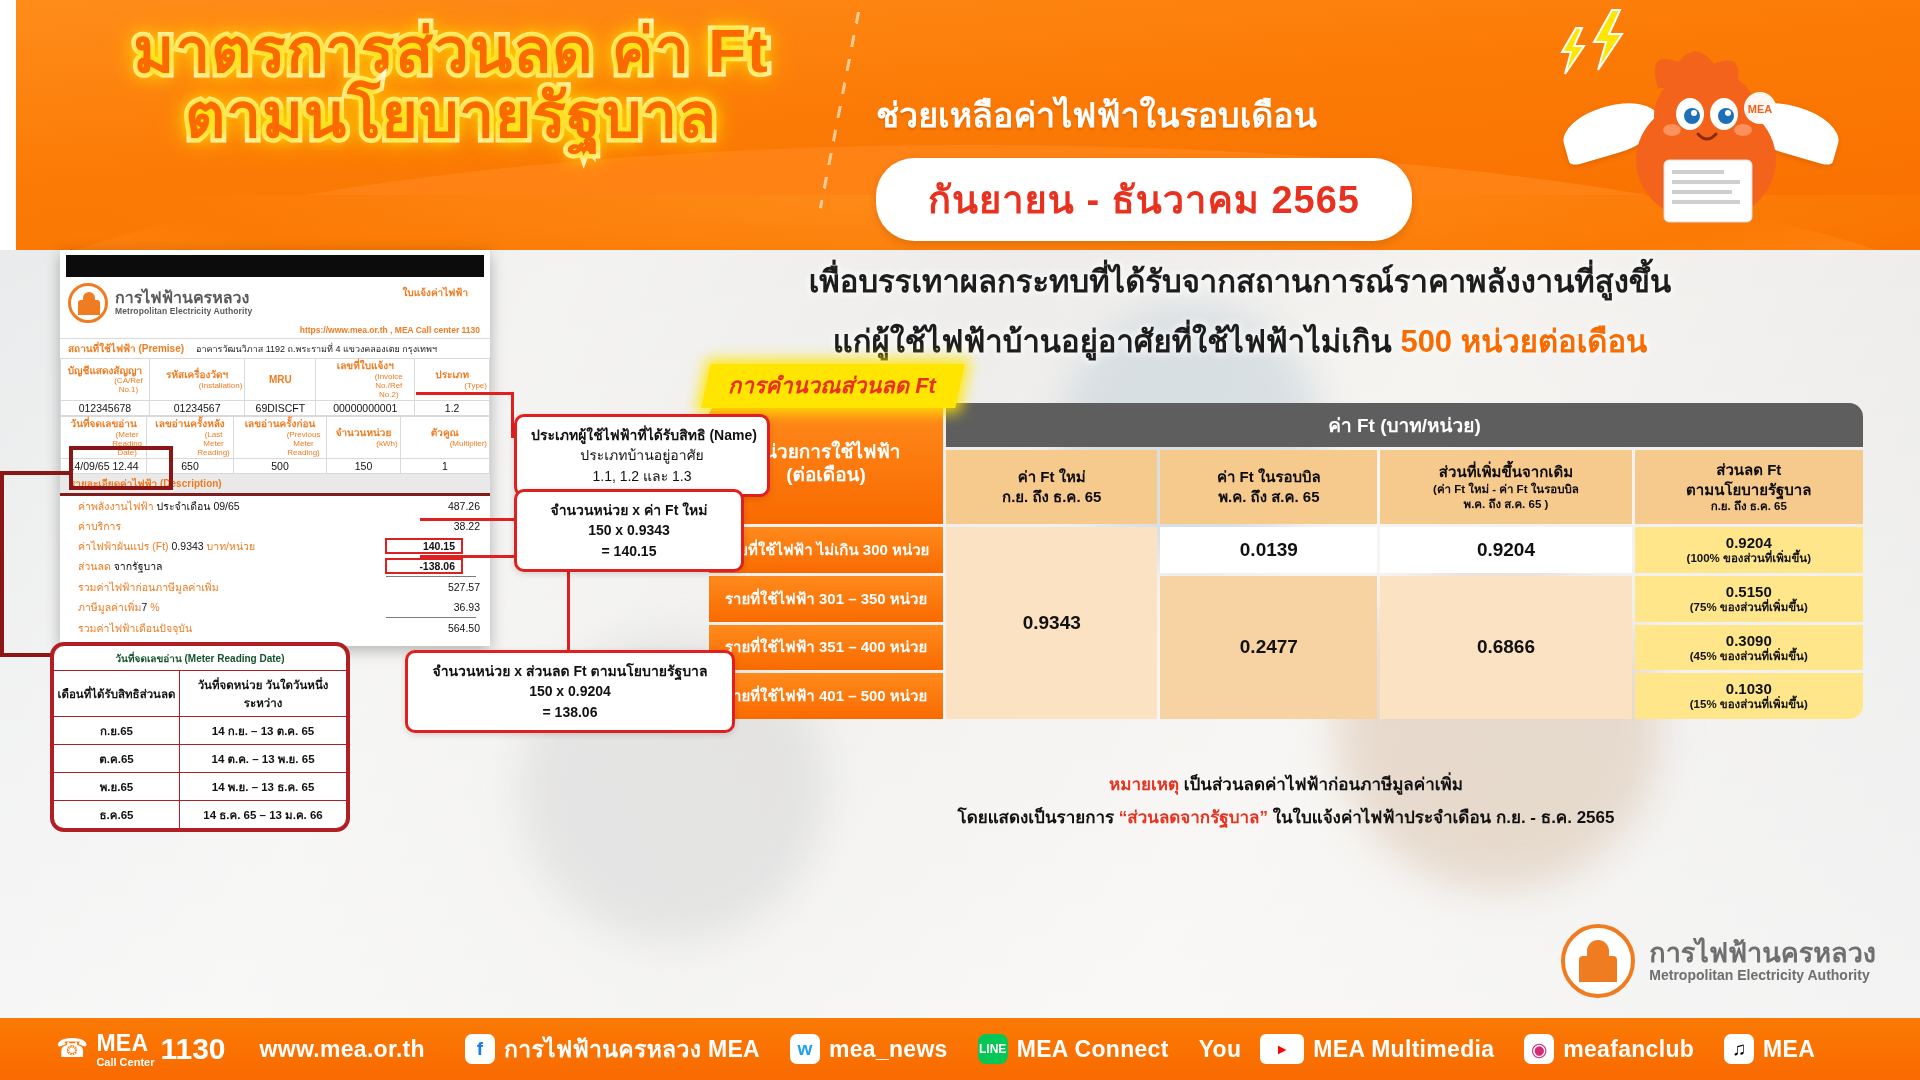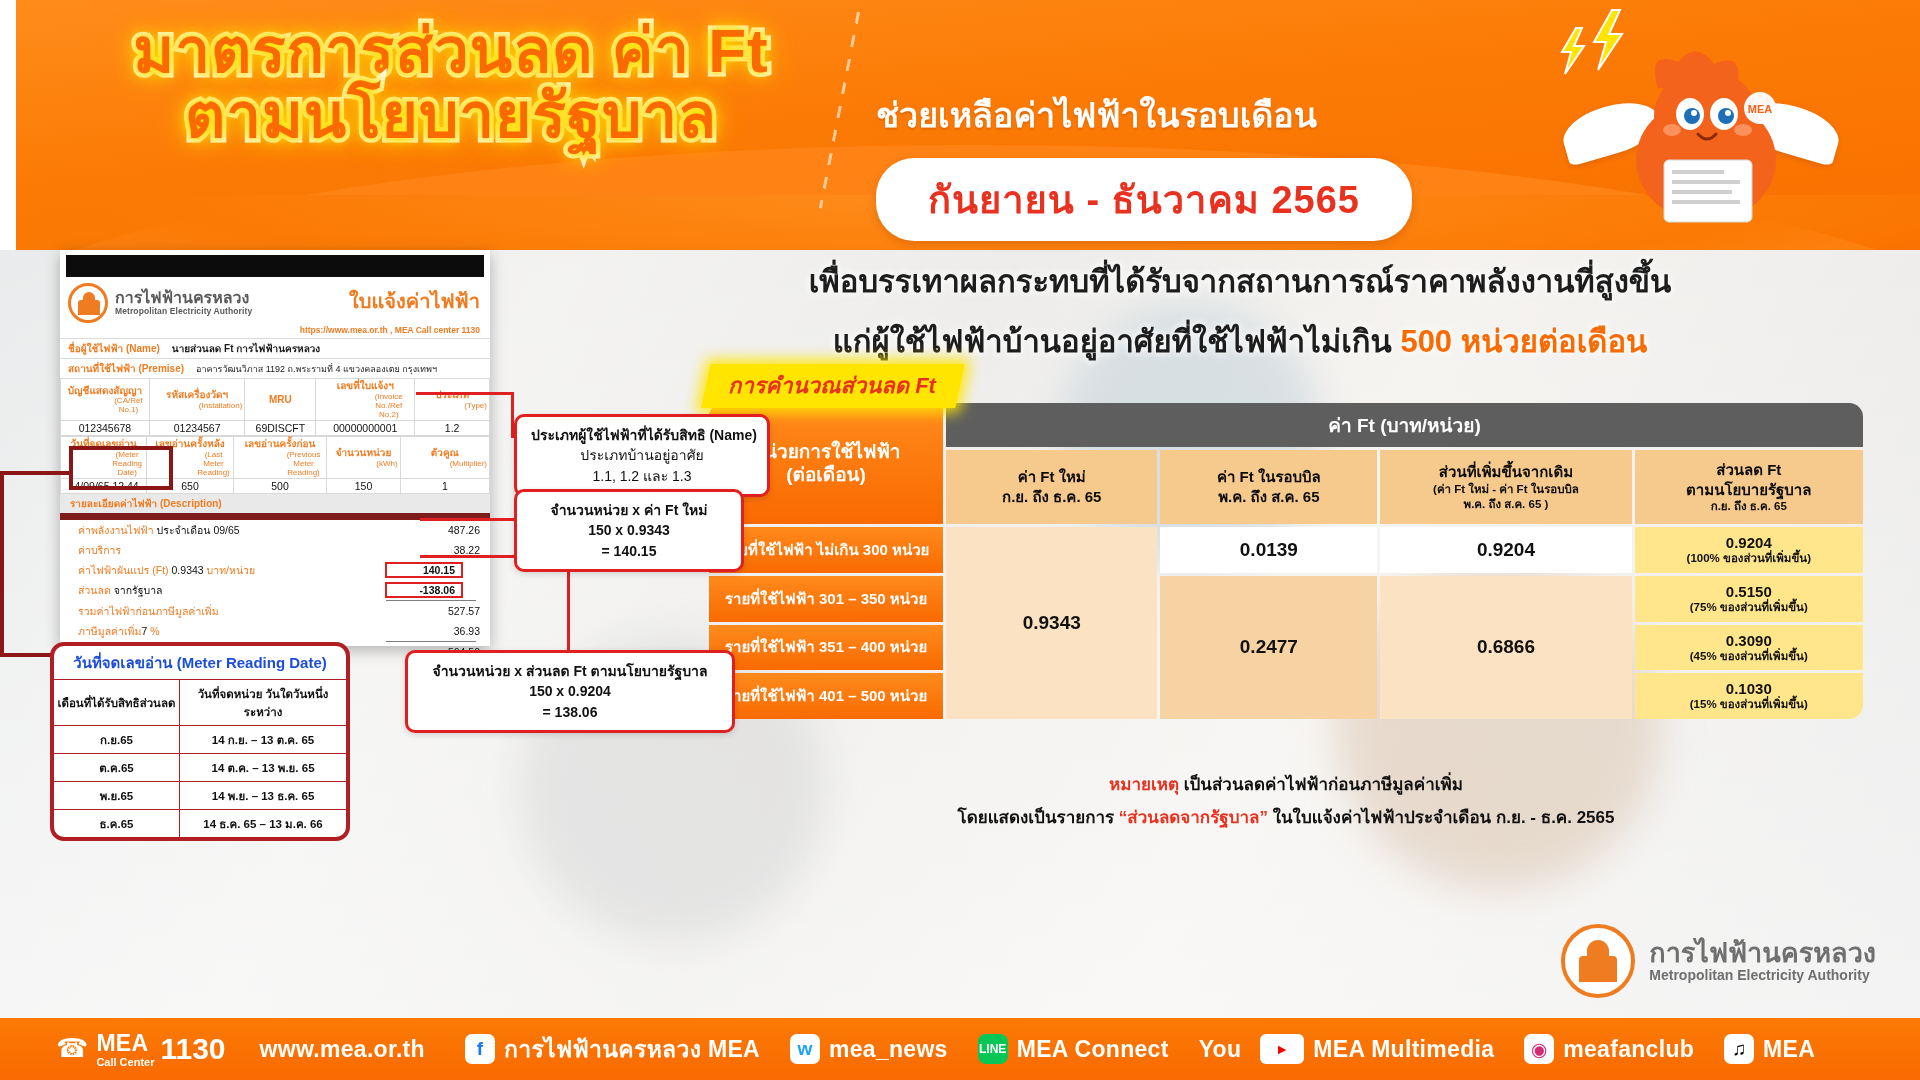--- a/index.html
+++ b/index.html
@@ -92,53 +92,53 @@
   #bill .blackbar{ height:22px; background:#0c0c0c; margin:5px 6px 0 6px; }
   .bill-head{ display:flex; align-items:center; padding:6px 8px 0 8px; position:relative;}
   .mea-logo{ width:40px;height:40px;border-radius:50%;border:3px solid #f07c22;position:relative;flex:0 0 auto;
              background:#fff;}
   .mea-logo:before{ content:""; position:absolute; left:7px; top:14px; width:22px; height:15px;
                     background:#f07c22; border-radius:3px 3px 0 0;}
   .mea-logo:after{ content:""; position:absolute; left:12px; top:6px; width:12px; height:12px;
                    background:#f07c22; border-radius:50% 50% 0 0;}
   .brand-th{ font-size:16px; font-weight:bold; color:#5a5a5a; line-height:1.05; margin-left:7px;}
   .brand-en{ font-size:8.5px; font-weight:bold; color:#5a5a5a; margin-left:7px; letter-spacing:.1px;}
-  .bill-title{ position:absolute; right:10px; top:8px; font-size:20px; font-weight:bold; color:#f07c22;}
+  .bill-title{ position:absolute; right:22px; top:8px; font-size:10px; font-weight:bold; color:#f07c22;}
   .bill-url{ text-align:right; font-size:8.5px; font-weight:bold; color:#f07c22; padding:2px 10px 3px 0;}
 
   .kv-row{ display:flex; border-top:1px solid #d9d9d9; font-size:10px; padding:2px 0 2px 8px; align-items:baseline;}
   .kv-label{ color:#f07c22; font-weight:bold; white-space:nowrap;}
   .kv-val{ color:#1b1b1b; margin-left:12px; font-weight:bold; font-size:10px;}
   .kv-val.sm{ font-weight:normal; font-size:9px;}
 
   table.billtbl{ width:100%; border-collapse:collapse; }
   table.billtbl td{ border:1px solid #d9d9d9; text-align:center; padding:1px 2px; }
   .th-th{ color:#f07c22; font-weight:bold; font-size:10px; line-height:1.15;}
   .th-en{ color:#f07c22; font-size:8px; line-height:1.15;margin-left:47px;}
   .td-val{ color:#111; font-size:10.5px; padding:1px 0 2px;}
 
   .desc-band{ background:#e9e9e9; font-size:10px; color:#f07c22; font-weight:bold; padding:2px 0 2px 10px;
-              border-bottom:7px solid #7f1d1d;}
+              border-bottom:3px solid #7f1d1d;}
   .line-item{ display:flex; align-items:center; font-size:10.5px; padding:1.5px 10px 1.5px 18px;}
   .li-name{ color:#f07c22; flex:1 1 auto; white-space:nowrap;}
   .li-name b{ color:#111; font-weight:normal;}
   .li-amt{ color:#111; width:95px; text-align:right; font-weight:normal;}
   .li-amt.boxed{ border:2px solid #e02020; padding:0 6px; width:78px; margin-right:17px; font-weight:bold;}
   .li-rule{ border-top:1px solid #7d7d7d; width:90px; margin-left:auto; margin-right:14px;}
 
   
   .mrd-box{ position:absolute; left:9px; top:196px; width:104px; height:44px;
             border:4px solid #8c1515; z-index:6; pointer-events:none;}
 
   
   #mrdtable{
     position:absolute; left:50px; top:392px; width:300px; z-index:5;
     background:#fff; border:4px solid #b11f24; border-radius:14px; overflow:hidden;
   }
-  #mrdtable .cap{ text-align:center; font-size:15px; font-weight:bold; color:#1d4ed8; padding:5px 0 4px;}
+  #mrdtable .cap{ text-align:center; font-size:10px; font-weight:bold; color:#14532d; padding:5px 0 4px;}
   #mrdtable table{ width:100%; border-collapse:collapse; }
   #mrdtable th, #mrdtable td{ border-top:1.5px solid #b11f24; border-right:1.5px solid #b11f24;
       font-size:11.5px; text-align:center; padding:4.5px 2px; color:#111; font-weight:bold;}
   #mrdtable th:last-child, #mrdtable td:last-child{ border-right:none;}
   #mrdtable th{ font-weight:bold; }
 
   
   .callout{
     position:absolute; background:#fff; border:3px solid #e02020; border-radius:10px;
     padding:8px 14px; z-index:6; box-shadow:0 2px 6px rgba(0,0,0,.14);
@@ -289,24 +289,20 @@
       <div class="mea-logo"></div>
       <div>
         <div class="brand-th">การไฟฟ้านครหลวง</div>
         <div class="brand-en">Metropolitan Electricity Authority</div>
       </div>
       <div class="bill-title">ใบแจ้งค่าไฟฟ้า</div>
     </div>
     <div class="bill-url">https://www.mea.or.th , MEA Call center 1130</div>
 
     <div class="kv-row">
-      <span class="kv-label">ชื่อผู้ใช้ไฟฟ้า (Name)</span>
-      <span class="kv-val">นายส่วนลด Ft การไฟฟ้านครหลวง</span>
-    </div>
-    <div class="kv-row">
       <span class="kv-label">สถานที่ใช้ไฟฟ้า (Premise)</span>
       <span class="kv-val sm">อาคารวัฒนวิภาส 1192 ถ.พระรามที่ 4 แขวงคลองเตย กรุงเทพฯ</span>
     </div>
 
     <table class="billtbl">
       <tbody>
           <tr>
         <td style="width:22%">
               <div class="th-th">บัญชีแสดงสัญญา</div>
             <div class="th-en">(CA/Ref No.1)</div>

